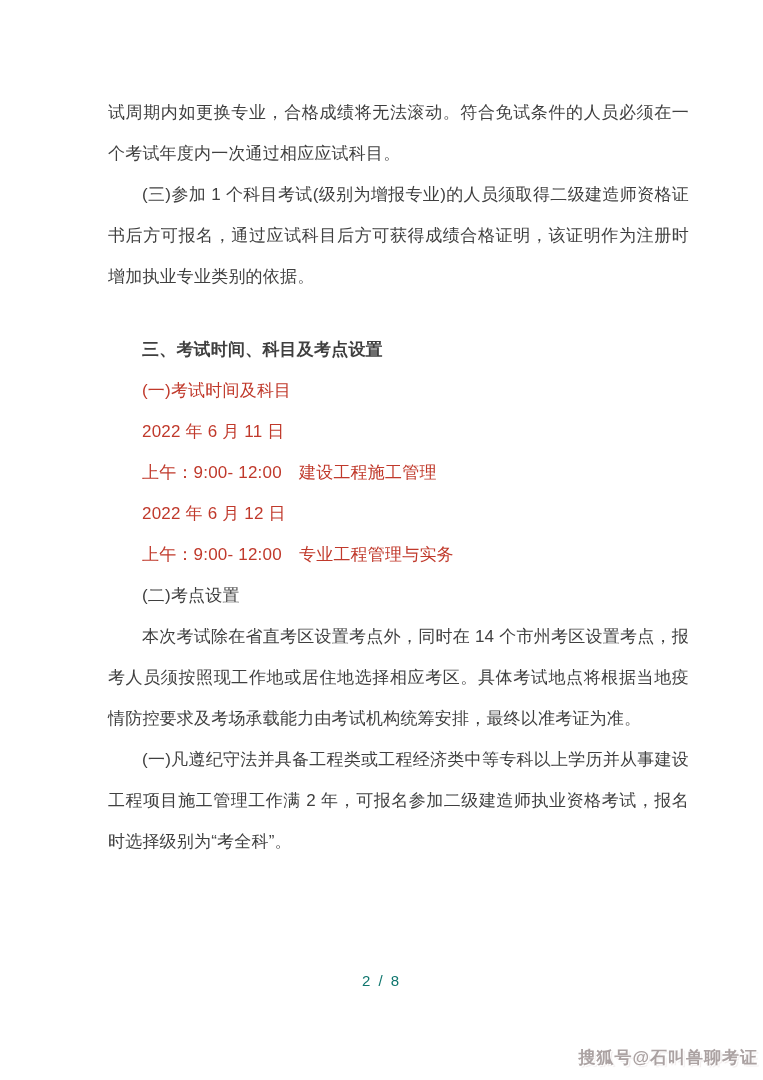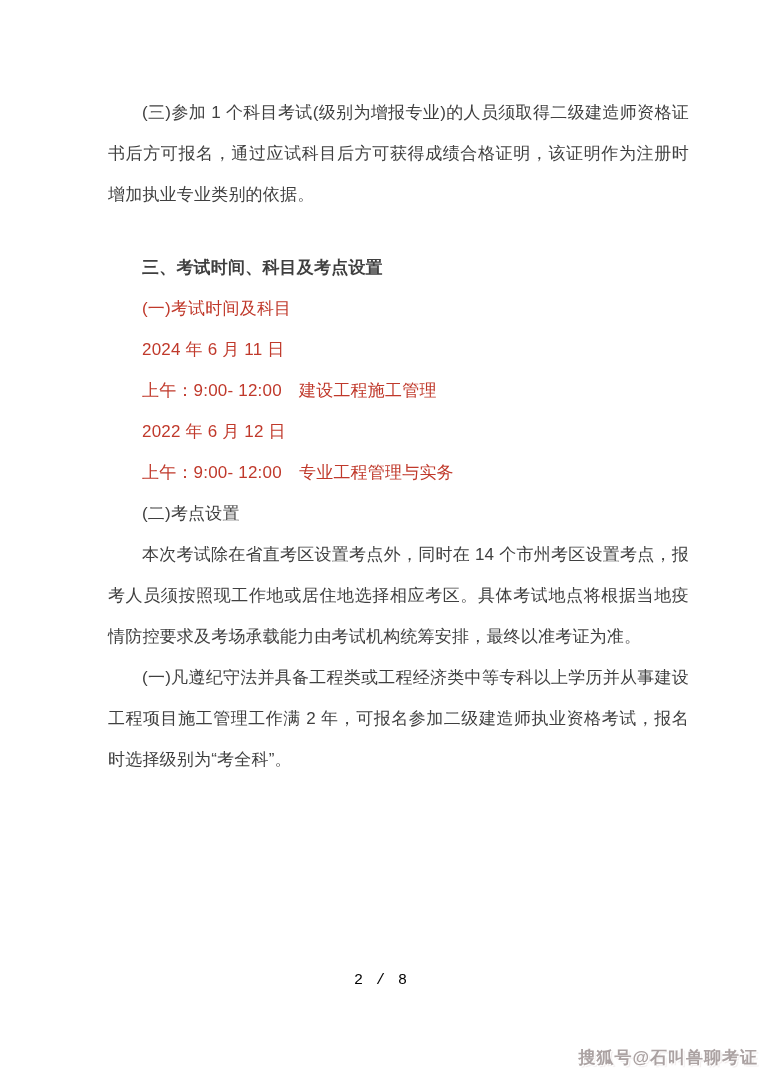--- a/index.html
+++ b/index.html
@@ -33,44 +33,44 @@
   .para.bold { font-weight: bold; }
   .para.gap-lg { margin-top: 32px; }
   .para.gap-md { margin-top: 30px; }
   .page-footer {
     position: absolute;
     top: 972px;
     left: 0;
     width: 763px;
     text-align: center;
     font-size: 15px;
-    color: #000000;
+    color: #0f766e;
     letter-spacing: 2px;
-    font-family: Liberation Mono, monospace;
   }
   .watermark {
     position: absolute;
     top: 1046px;
     right: 5px;
     font-size: 17px;
     font-weight: bold;
     color: #aba2a2;
     text-shadow: 1px 1px 0 #ffffff, 2px 2px 1px #f1eded;
     letter-spacing: 1px;
     text-align: right;
   }
 </style>
 </head>
 <body>
 
 <div class="doc">
+  <p class="para">试周期内如更换专业，合格成绩将无法滚动。符合免试条件的人员必须在一个考试年度内一次通过相应应试科目。</p>
   <p class="para indent">(三)参加 1 个科目考试(级别为增报专业)的人员须取得二级建造师资格证书后方可报名，通过应试科目后方可获得成绩合格证明，该证明作为注册时增加执业专业类别的依据。</p>
   <p class="para indent bold gap-lg">三、考试时间、科目及考点设置</p>
   <p class="para indent red">(一)考试时间及科目</p>
-  <p class="para indent red">2024 年 6 月 11 日</p>
+  <p class="para indent red">2022 年 6 月 11 日</p>
   <p class="para indent red">上午：9:00- 12:00　建设工程施工管理</p>
   <p class="para indent red">2022 年 6 月 12 日</p>
   <p class="para indent red">上午：9:00- 12:00　专业工程管理与实务</p>
   <p class="para indent">(二)考点设置</p>
   <p class="para indent">本次考试除在省直考区设置考点外，同时在 14 个市州考区设置考点，报考人员须按照现工作地或居住地选择相应考区。具体考试地点将根据当地疫情防控要求及考场承载能力由考试机构统筹安排，最终以准考证为准。</p>
   <p class="para indent">(一)凡遵纪守法并具备工程类或工程经济类中等专科以上学历并从事建设工程项目施工管理工作满 2 年，可报名参加二级建造师执业资格考试，报名时选择级别为“考全科”。</p>
 </div>
 
 <div class="page-footer">2 / 8</div>
 

